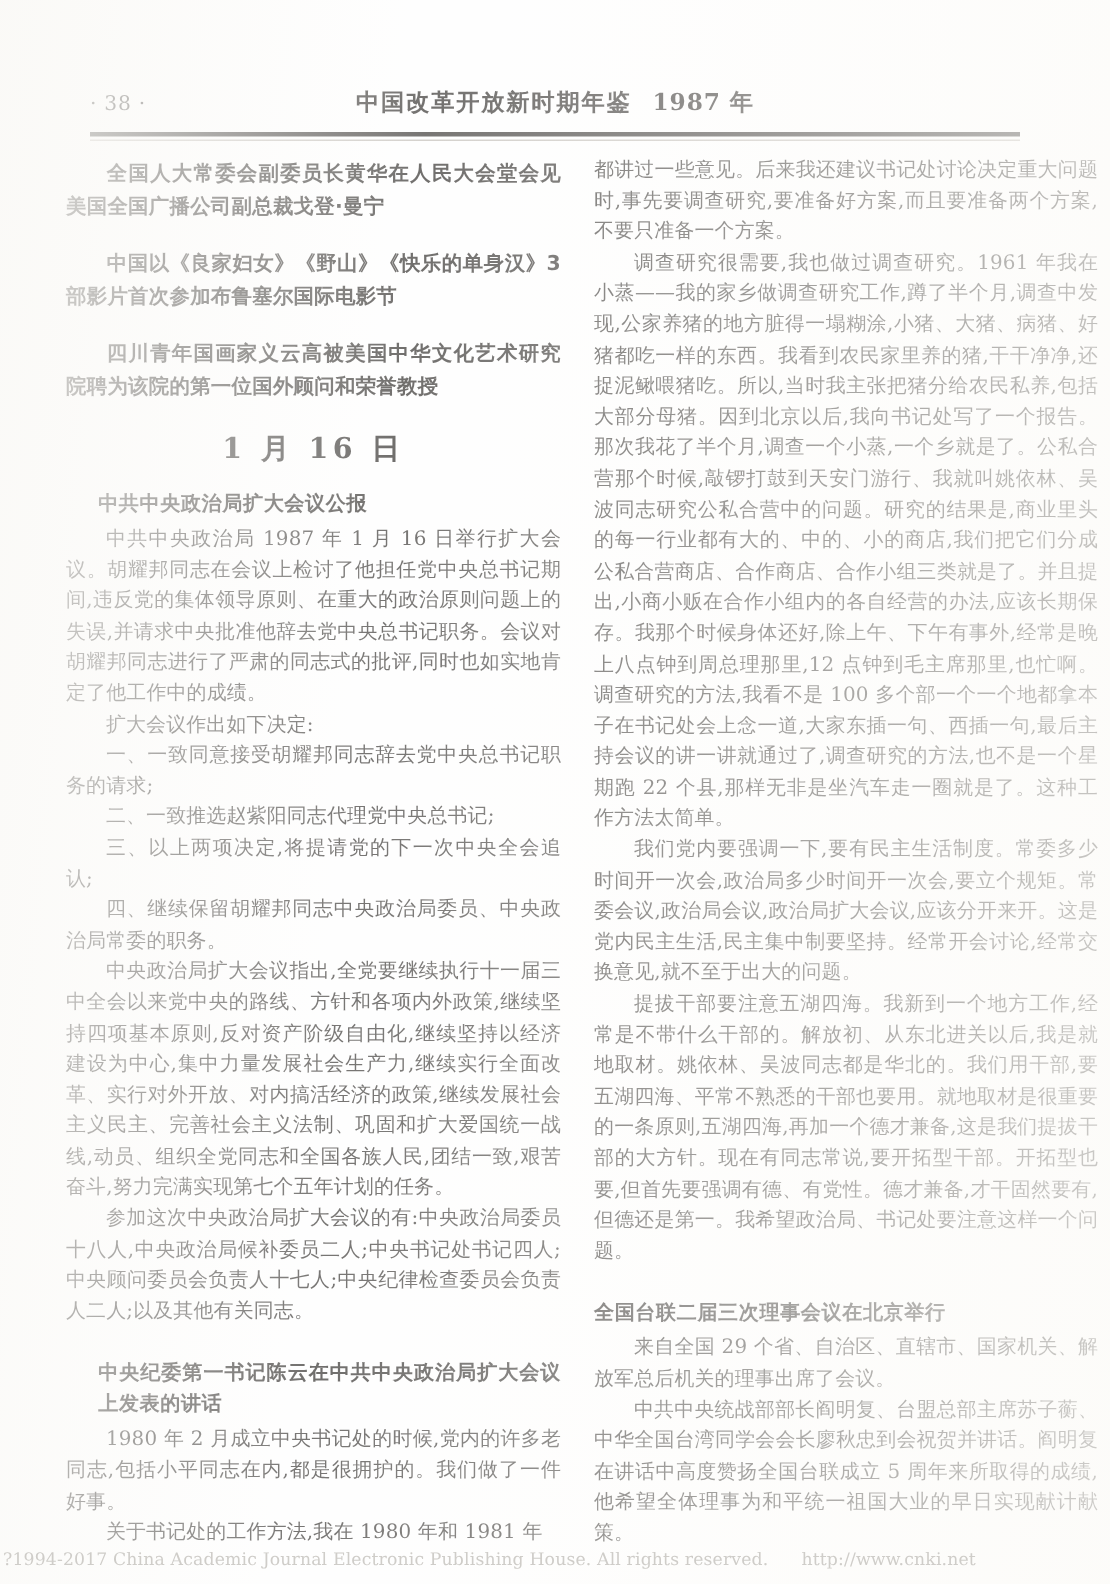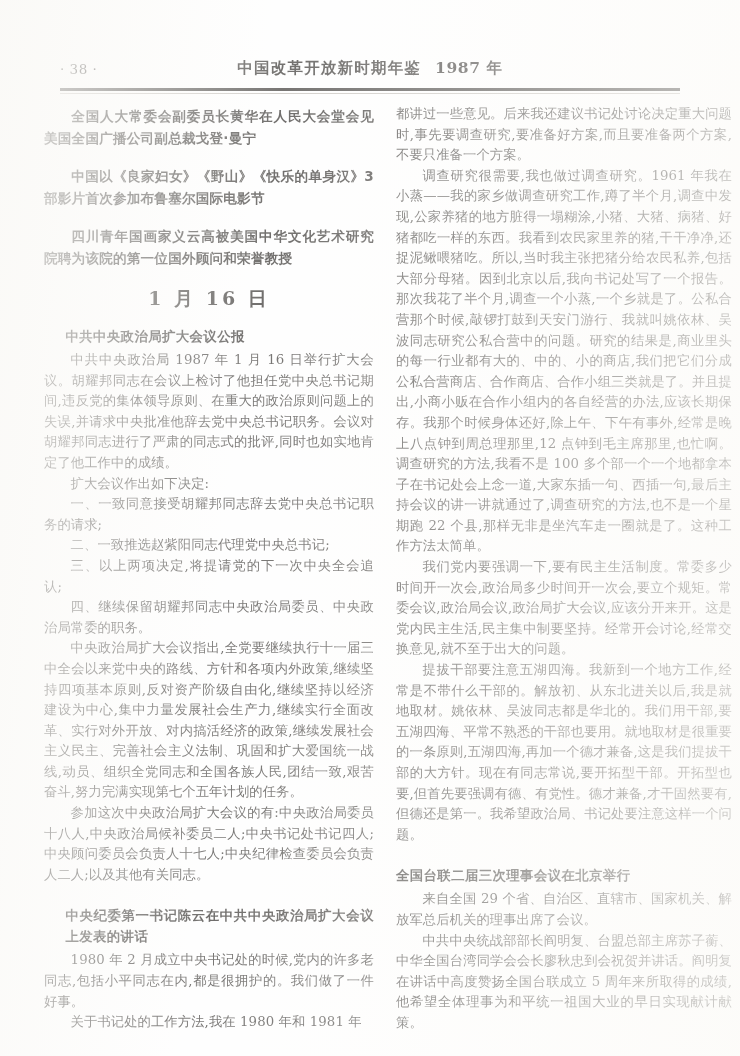--- a/index.html
+++ b/index.html
@@ -223,14 +223,17 @@
         <div class="section-heading flush">全国台联二届三次理事会议在北京举行</div>
         <p class="body indent">来自全国 29 个省、自治区、直辖市、国家机关、解放军总后机关的理事出席了会议。</p>
         <p class="body indent">中共中央统战部部长阎明复、台盟总部主席苏子蘅、中华全国台湾同学会会长廖秋忠到会祝贺并讲话。阎明复在讲话中高度赞扬全国台联成立 5 周年来所取得的成绩,他希望全体理事为和平统一祖国大业的早日实现献计献策。</p>
       </div>
 
     </div>
   </div>
 
   <div class="scan-tint"></div>
 
+  <div class="footer">
+    <span>?1994-2017 China Academic Journal Electronic Publishing House. All rights reserved.</span><span class="url">http://www.cnki.net</span>
+  </div>
 
 </div>
 
 </body></html>

